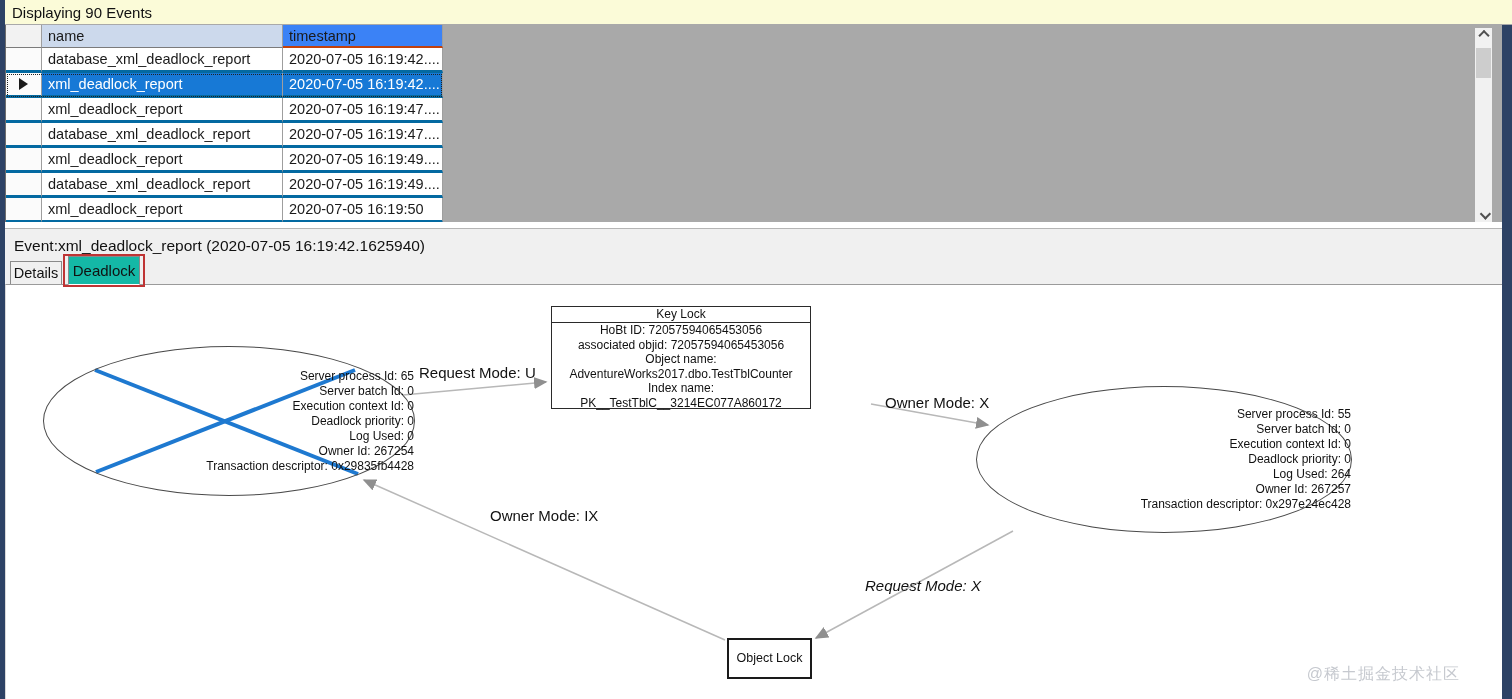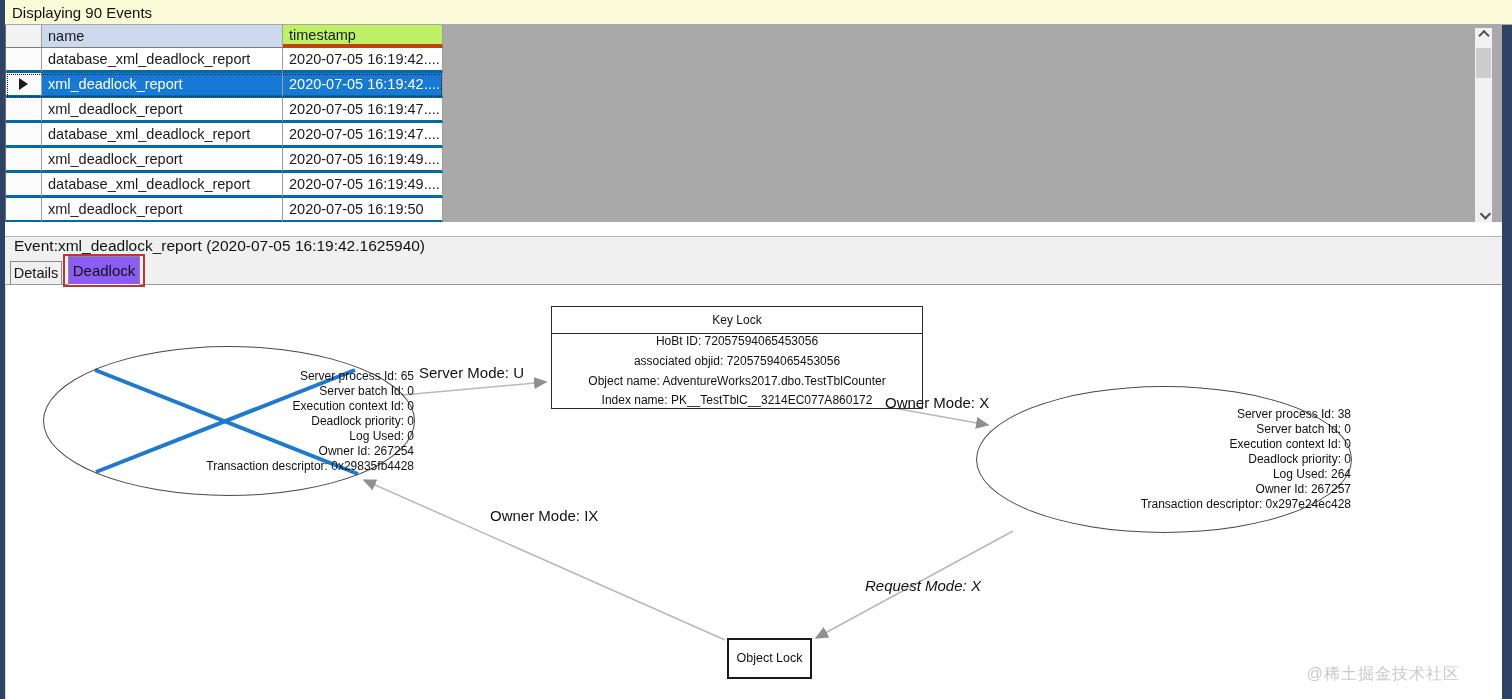--- a/index.html
+++ b/index.html
@@ -21,55 +21,55 @@
   .grid { position:absolute; left:0; top:0; width:438px; background:#fff; border-left:1px solid #6d6d6d; }
   .grid-row { display:flex; height:25px; }
   .grid-row.header { height:23px; }
   .cell { border-right:1px solid #9e9e9e; border-bottom:3px solid #0369a1; display:flex; align-items:center;
           padding:0 6px; font-size:14.5px; color:#1a1a1a; white-space:nowrap; overflow:hidden; }
   .c-marker { width:36px; justify-content:center; background:#fbfbfb; padding:0; }
   .c-name   { width:241px; }
   .c-time   { width:160px; }
   .header .c-marker { background:#f2f2f2; border-bottom:1px solid #7b7b7b; }
   .header .c-name   { background:#ccd9ec; border-bottom:1px solid #7b7b7b; }
-  .header .c-time   { background:#bef264; border-bottom:4px solid #c2410c; }
+  .header .c-time   { background:#3b82f6; border-bottom:2px solid #c2410c; }
   .grid-row.selected .c-name, .grid-row.selected .c-time { background:#1779d6; color:#fff; }
   .grid-row.selected { outline:1px dotted #222; outline-offset:-2px; }
   .tri-right { width:0; height:0; border-left:9px solid #1a1a1a; border-top:6px solid transparent; border-bottom:6px solid transparent; }
 
   
   .vscroll { position:absolute; right:10px; top:3px; width:17px; height:194px; background:#f1f1f1; }
   .vbtn { position:absolute; left:0; width:17px; height:17px; background:#f1f1f1; display:flex; align-items:center; justify-content:center; }
   .vbtn.up { top:0; } .vbtn.down { bottom:0; }
   .chev { width:8px; height:8px; border-left:2px solid #505050; border-bottom:2px solid #505050; }
   .chev.up { transform:rotate(135deg) translate(-1px,1px); }
   .chev.down { transform:rotate(-45deg) translate(1px,1px); }
   .vthumb { position:absolute; left:1px; top:20px; width:15px; height:30px; background:#cdcdcd; }
 
   
-  .event-bar { position:absolute; left:5px; top:236px; width:1497px; height:34px; background:#f0f0f0;
-               border-top:1px solid #b5b5b5; display:flex; padding-left:9px;
+  .event-bar { position:absolute; left:5px; top:228px; width:1497px; height:34px; background:#f0f0f0;
+               border-top:1px solid #b5b5b5; display:flex; align-items:center; padding-left:9px;
                font-size:15.5px; color:#111; }
   .tabstrip { position:absolute; left:5px; top:256px; width:1497px; height:28px; background:#f0f0f0; }
   .tab { position:absolute; display:flex; align-items:center; justify-content:center; font-size:14.5px; color:#111;
          border:1px solid #8a8a8a; background:#f0f0f0; }
   .tab-details { left:5px; top:5px; width:52px; height:23px; border-bottom:none; }
-  .tab-deadlock { left:63px; top:0; width:72px; height:29px; background:#8b5cf6; border-bottom:1px solid #fff; z-index:3; font-size:15px; }
+  .tab-deadlock { left:63px; top:0; width:72px; height:29px; background:#14b8a6; border-bottom:1px solid #fff; z-index:3; font-size:15px; }
   .red-box { position:absolute; left:58px; top:-2px; width:82px; height:33px; border:2px solid #bf3434; z-index:4; pointer-events:none; }
 
   
   .pane { position:absolute; left:5px; top:284px; width:1497px; height:415px; background:#fff;
           border-top:1px solid #9a9a9a; border-left:1px solid #d9d9d9; overflow:hidden; }
   .pane svg { position:absolute; left:0; top:0; z-index:0; }
   .node { position:absolute; z-index:1; display:flex; flex-direction:column; align-items:center; justify-content:center;
           text-align:center; font-size:12px; line-height:15px; color:#111; }
   .ellipse { border:1px solid #4a4a4a; border-radius:50%; background:transparent;align-items:flex-end; }
   .ell-left  { left:37px;  top:61px;  width:372px; height:150px; }
   .ell-right { left:970px; top:101px; width:376px; height:147px; }
-  .keylock { left:545px; top:21px; width:372px; height:103px; border:1px solid #2a2a2a; background:#fff; justify-content:flex-start; }
+  .keylock { left:545px; top:21px; width:260px; height:103px; border:1px solid #2a2a2a; background:#fff; justify-content:flex-start; }
   .keylock .kl-title { height:27px; width:100%; display:flex; align-items:center; justify-content:center; border-bottom:1px solid #2a2a2a; font-size:12px; }
   .keylock .kl-body { flex:1; display:flex; flex-direction:column; justify-content:space-between; line-height:14.5px; width:100%; }
   .objlock { left:721px; top:353px; width:85px; height:41px; border:2px solid #1a1a1a; background:#fff; font-size:12.5px; }
   .edge-label { position:absolute; z-index:2; font-size:15px; color:#111; white-space:nowrap; }
   .lbl-1 { left:413px; top:79px; }
   .lbl-2 { left:879px; top:109px; }
   .lbl-3 { left:484px; top:222px; }
   .lbl-4 { left:859px; top:292px;font-style:italic; }
   .watermark { position:absolute; right:42px; bottom:14px; font-size:16px; color:#c6c9cf; z-index:2; letter-spacing:1px; }
 </style>
@@ -181,33 +181,33 @@
       <div class="kl-title">Key Lock</div>
       <div class="kl-body">
         <span>HoBt ID: 72057594065453056</span>
         <span>associated objid: 72057594065453056</span>
         <span>Object name: AdventureWorks2017.dbo.TestTblCounter</span>
         <span>Index name: PK__TestTblC__3214EC077A860172</span>
       </div>
     </div>
 
     <div class="node ellipse ell-right">
-      <span>Server process Id: 38</span>
+      <span>Server process Id: 55</span>
       <span>Server batch Id: 0</span>
       <span>Execution context Id: 0</span>
       <span>Deadlock priority: 0</span>
       <span>Log Used: 264</span>
       <span>Owner Id: 267257</span>
       <span>Transaction descriptor: 0x297e24ec428</span>
     </div>
 
     <div class="node objlock">
       <span>Object Lock</span>
     </div>
 
-    <div class="edge-label lbl-1">Server Mode: U</div>
+    <div class="edge-label lbl-1">Request Mode: U</div>
     <div class="edge-label lbl-2">Owner Mode: X</div>
     <div class="edge-label lbl-3">Owner Mode: IX</div>
     <div class="edge-label lbl-4">Request Mode: X</div>
 
     <div class="watermark">@稀土掘金技术社区</div>
   </div>
 </div>
 
 </body></html>

